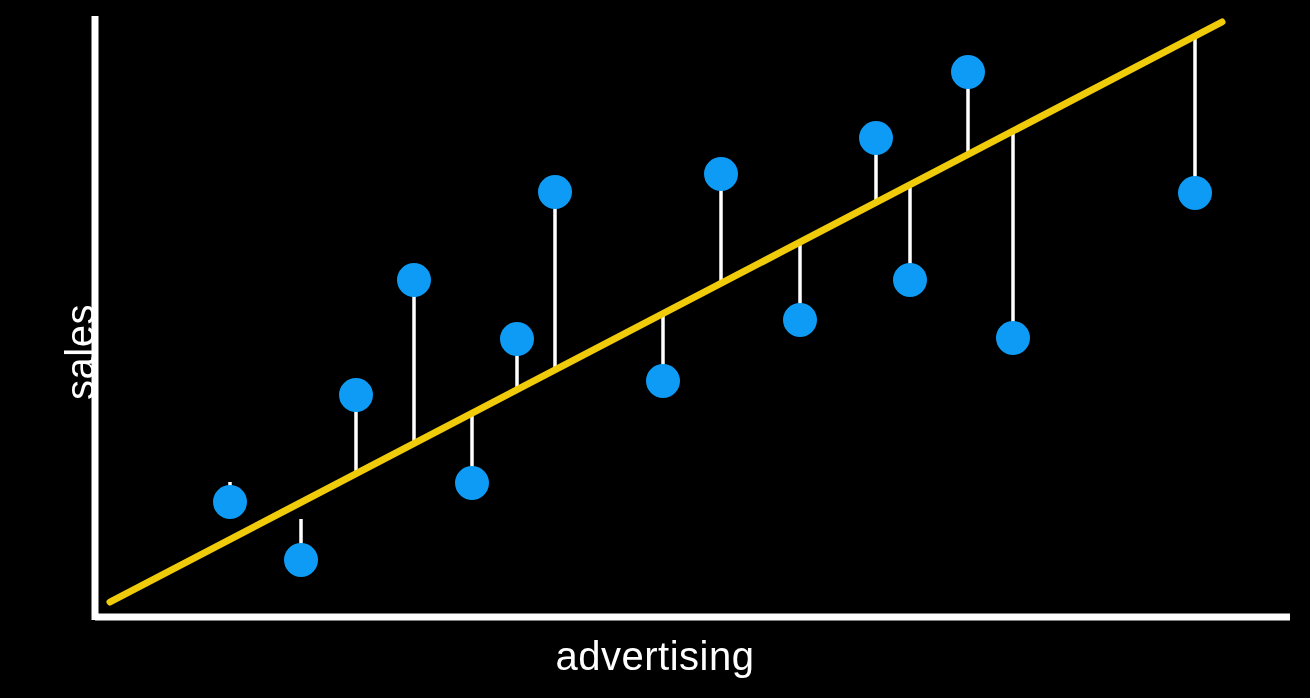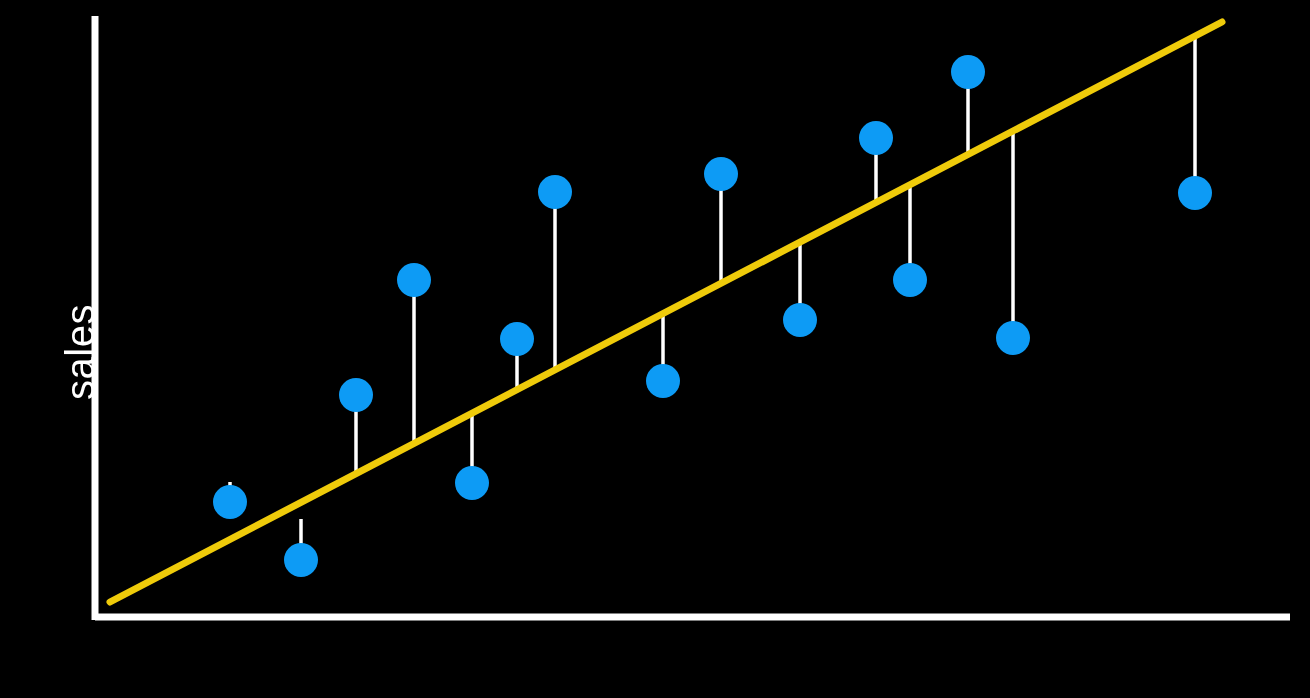--- a/index.html
+++ b/index.html
@@ -96,14 +96,15 @@
         <circle cx="1013" cy="338" r="17" fill="#0d9bf5"></circle>
         <circle cx="1195" cy="193" r="17" fill="#0d9bf5"></circle>
       </g>
 
     <line id="y-axis-line" stroke="#ffffff" stroke-width="7" x1="95" y1="16" x2="95" y2="620"></line>
     <line id="x-axis-line" stroke="#ffffff" stroke-width="7" x1="95" y1="617" x2="1290" y2="617"></line>
   </svg>
 
   <div class="axis-label" id="y-axis-label">sales</div>
 
+  <div class="axis-label" id="x-axis-label">advertising</div>
 
 </div>
 
 </body></html>

